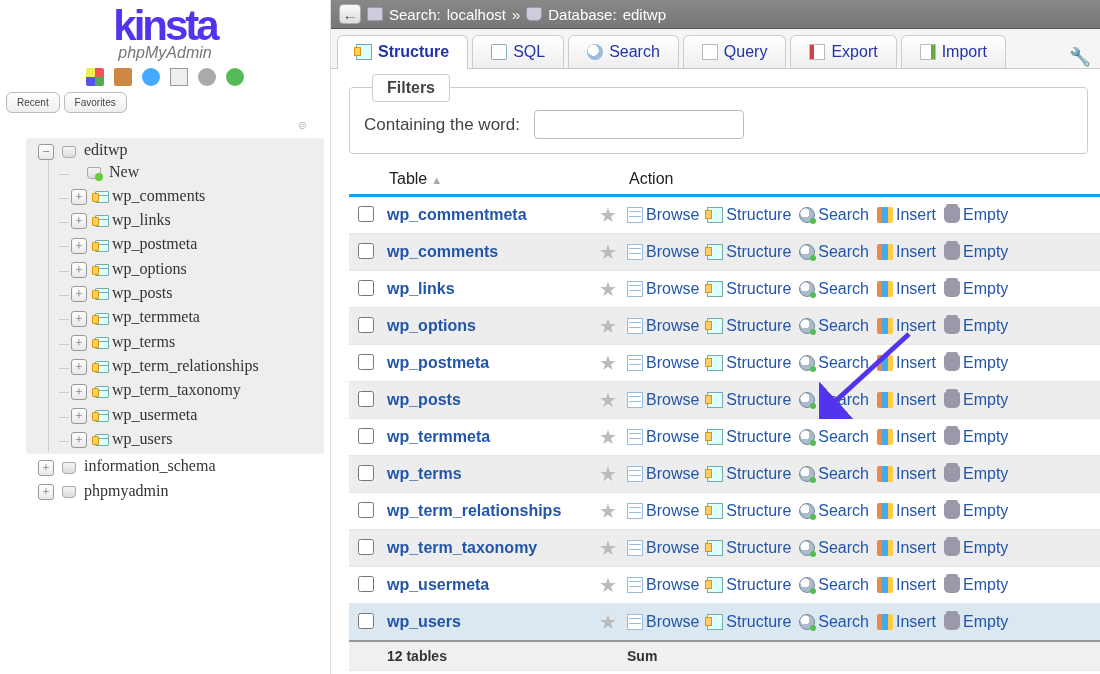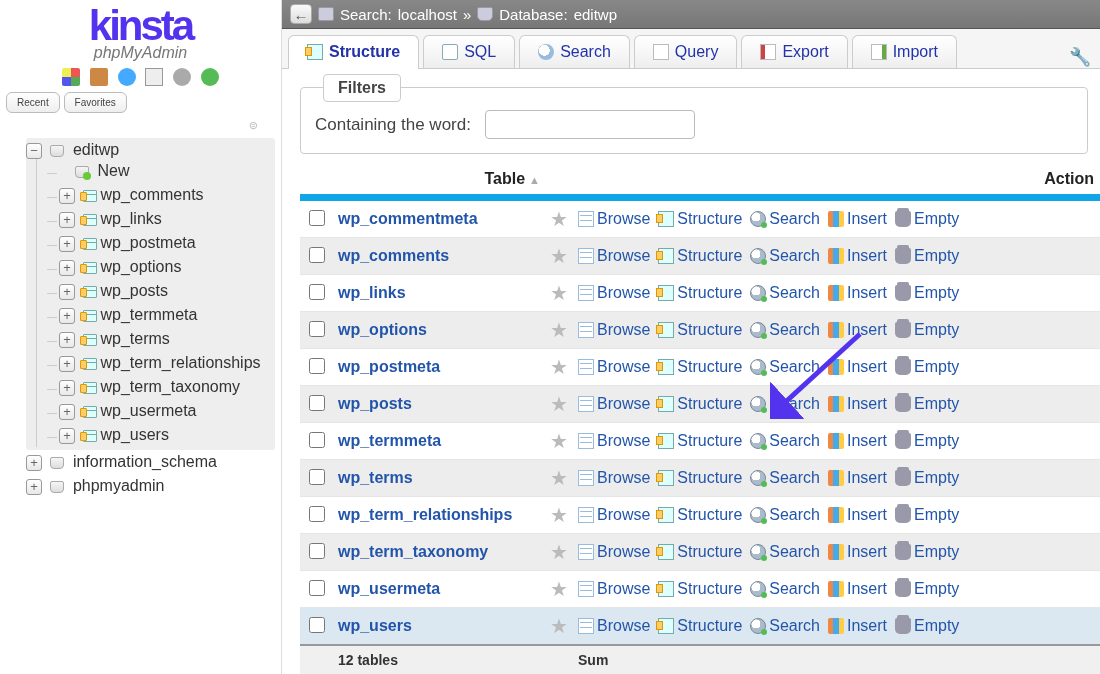--- a/index.html
+++ b/index.html
@@ -1,28 +1,28 @@
 <!DOCTYPE html>
 <html><head>
 <meta charset="utf-8">
 <style>
 * { box-sizing: border-box; margin: 0; padding: 0; }
 body { font-family: sans-serif; font-size: 14px; background: #fff; color: #333; width: 1100px; height: 674px; overflow: hidden; }
 .wrap { display: flex; height: 100%; }
-.sidebar { width: 282px; background: #fff; border-right: 1px solid #ddd; padding: 4px 6px; }
+.sidebar { width: 331px; background: #fff; border-right: 1px solid #ddd; padding: 4px 6px; }
 .logo { font-family: Arial, sans-serif; font-size: 42px; font-weight: 900; color: #5333ed; letter-spacing: -3px; text-align: center; margin-top: -2px; text-transform: lowercase; }
 .subtitle { text-align: center; font-style: italic; color: #777; font-size: 16px; margin-top: -6px; }
 .iconbar { text-align: center; margin: 6px 0; }
 .iconbar span { display: inline-block; width: 18px; height: 18px; margin: 0 3px; vertical-align: middle; }
 .btnrow { margin: 6px 0; }
 .pillbtn { display: inline-block; border: 1px solid #bbb; border-radius: 6px; padding: 4px 10px; background: linear-gradient(#fff,#eee); font-size: 10px; cursor: pointer; color: #444; }
 .collapse { text-align: right; padding-right: 18px; color: #bbb; font-size: 11px; letter-spacing: -1px; }
 .tree { font-size: 16px; margin-top: 6px; }
 .tree ul { list-style: none; padding-left: 20px; position: relative; }
-.tree .root > li { padding-left: 0; }
+.tree .root > li { padding-left: 12px; font-family: Liberation Serif, serif; }
 .tree li { position: relative; padding: 3px 0 3px 2px; white-space: nowrap; }
 .tree .line { border-left: 1px solid #ccc; margin-left: 10px; }
 .tree li::before { content: ""; position: absolute; left: -10px; top: 14px; width: 10px; border-top: 1px solid #ccc; }
 .tree .root > li::before { display: none; }
 .exp { display: inline-block; width: 16px; height: 16px; border: 1px solid #999; border-radius: 3px; background: linear-gradient(#fff,#e8e8e8); text-align: center; line-height: 13px; font-size: 13px; color: #666; margin-right: 4px; cursor: pointer; vertical-align: middle; }
 .dbico { display: inline-block; width: 14px; height: 12px; background: linear-gradient(#f5f5f5,#ddd); border: 1px solid #aaa; border-radius: 2px 2px 4px 4px; margin-right: 4px; vertical-align: middle; position: relative; }
 .dbico.new::after { content: ""; position: absolute; right: -3px; bottom: -3px; width: 8px; height: 8px; background: #6c3; border-radius: 50%; }
 .tblico { display: inline-block; width: 14px; height: 12px; border: 1px solid #7aa; background: #dff; border-radius: 1px; margin-right: 3px; vertical-align: middle; position: relative; }
 .tblico::before { content: ""; position: absolute; top: 3px; left: 0; right: 0; border-top: 1px solid #7aa; }
 .tblico::after { content: ""; position: absolute; left: -4px; top: 1px; width: 5px; height: 7px; background: #fc6; border: 1px solid #d90; border-radius: 1px; }
@@ -42,21 +42,21 @@
 .tabico { display: inline-block; width: 16px; height: 16px; }
 .wrench { font-size: 18px; color: #888; margin-left: auto; margin-right: 8px; cursor: pointer; }
 
 .content { padding: 12px 0 0 18px; overflow: auto; flex: 1; }
 .filters-wrap { border: 1px solid #ccc; border-radius: 4px; padding: 22px 14px 14px; position: relative; margin: 6px 12px 10px 0; }
 .filters-legend { position: absolute; top: -14px; left: 22px; background: #fff; border: 1px solid #ccc; border-radius: 4px; padding: 4px 14px; font-weight: bold; font-size: 16px; color: #444; }
 .filters-wrap label { font-size: 17px; color: #444; margin-right: 10px; }
 .filters-wrap input { border: 1px solid #bbb; border-radius: 4px; padding: 5px; width: 210px; font-size: 15px; }
 
 table.tblist { width: 100%; border-collapse: collapse; table-layout: fixed; }
-table.tblist th { text-align: right; padding: 6px 6px; font-size: 16px; color: #222; font-weight: bold; border-bottom: 7px solid #0ea5e9; }
+table.tblist th { text-align: left; padding: 6px 6px; font-size: 16px; color: #222; font-weight: normal; border-bottom: 3px solid #0ea5e9; }
 table.tblist th .sort { color: #aaa; font-size: 11px; margin-left: 4px; }
 table.tblist td { padding: 6px 4px; vertical-align: middle; border-top: 0; border-bottom: 1px solid #e5e5e5; }
 table.tblist tr.alt td { background: #ededed; }
 table.tblist tr.hover td { background: #dbe7f1; }
 table.tblist tr.foot td { background: #f0f0f0; border-top: 2px solid #999; font-weight: bold; }
 .col-chk { width: 34px; text-align: center; }
 .col-name { width: 212px; }
 .col-star { width: 28px; }
 .col-act { width: auto; }
 .tname { color: #2255aa; font-weight: bold; font-size: 16px; cursor: pointer; }

